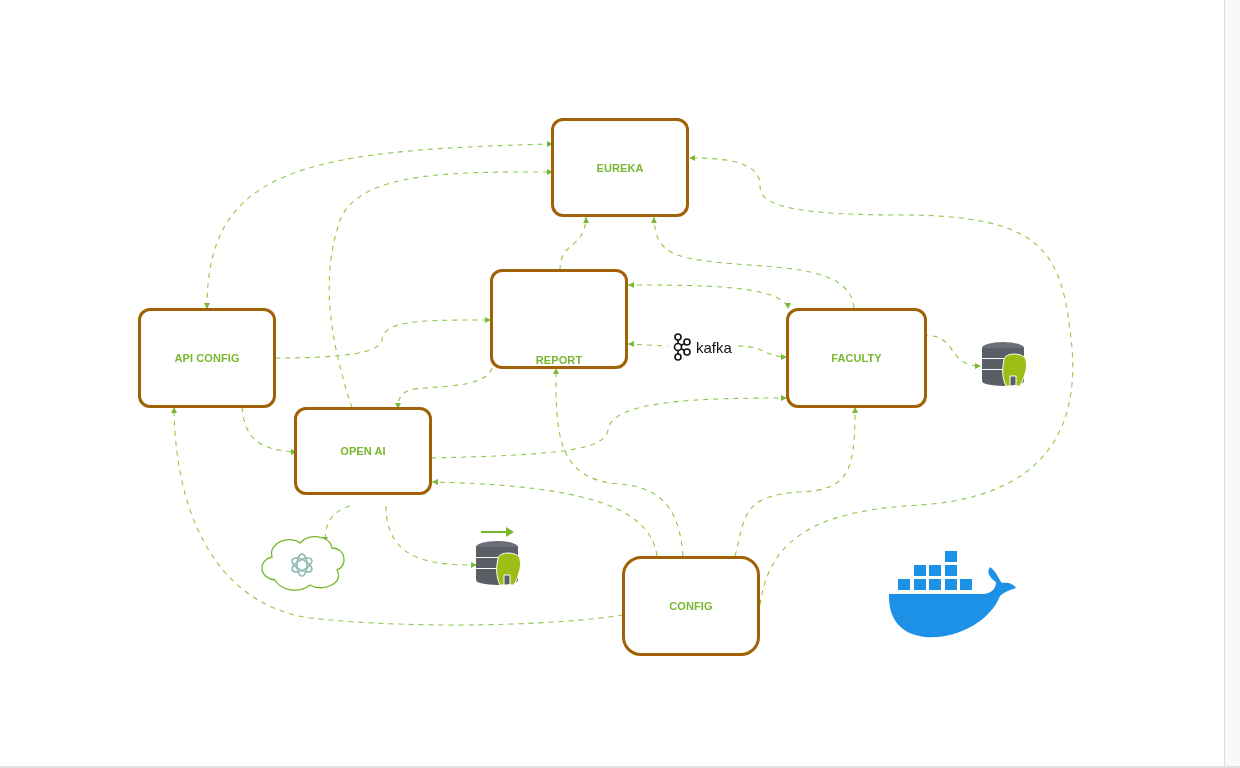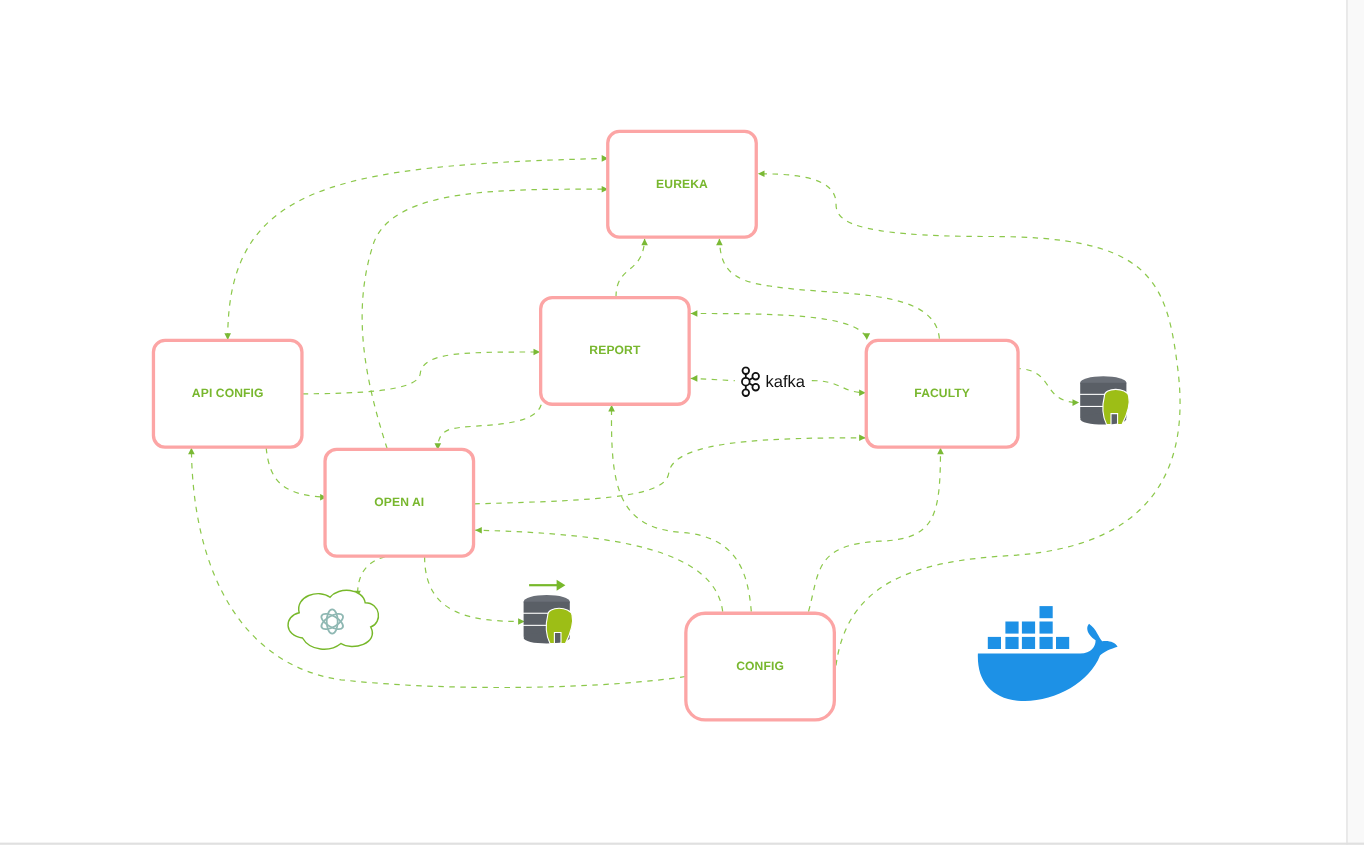--- a/index.html
+++ b/index.html
@@ -1,21 +1,21 @@
 <!DOCTYPE html>
 <html><head>
   <meta charset="utf-8">
   <style>
     html, body { margin:0; padding:0; }
     body { width:1240px; height:768px; background:#ffffff; position:relative; overflow:hidden; font-family:"Liberation Sans", sans-serif; }
     #canvas { position:absolute; left:0; top:0; width:1224px; height:766px; background:#ffffff; }
     #right-panel { position:absolute; left:1224px; top:0; width:16px; height:768px; background:#f9f9f9; border-left:1px solid #dcdcdc; box-sizing:border-box; }
     #bottom-line { position:absolute; left:0; top:766px; width:1240px; height:2px; background:#e0e0e0; }
     svg#diagram { position:absolute; left:0; top:0; width:1224px; height:766px; }
-    .node { position:absolute; box-sizing:border-box; border:3px solid #fca5a5; border-radius:12px; background:#fff; display:flex; align-items:center; justify-content:center; }
+    .node { position:absolute; box-sizing:border-box; border:3px solid #a16207; border-radius:12px; background:#fff; display:flex; align-items:center; justify-content:center; }
     .node span { color:#78b72e; font-size:11px; font-weight:bold; letter-spacing:0.1px; }
     .edge { fill:none; stroke:#8cc84b; stroke-width:1.1; stroke-dasharray:5 5; }
     .arrow { fill:#7ab935; }
     .kafka { position:absolute; left:672px; top:333px; display:flex; align-items:center; gap:4px; }
     .kafka span { font-size:15px; color:#111; font-weight:normal; }
   </style>
 </head>
 <body>
 
 <div id="canvas">
@@ -123,30 +123,30 @@
       <rect x="929" y="579" width="12" height="11"></rect>
       <rect x="945" y="579" width="12" height="11"></rect>
       <rect x="960" y="579" width="12" height="11"></rect>
       <path d="M889,594 L982,594 C992,594 996,588 996,582 C990,578 986,572 990,567 C997,572 999,580 1002,583 C1008,582 1014,584 1016,588 C1010,590 1004,592 1000,596 C990,622 955,640 925,637 C900,634 888,618 889,594 Z"></path>
     </g>
   </svg>
 
   <div class="node" style="left:551px;top:118px;width:138px;height:99px;">
     <span>EUREKA</span>
   </div>
-  <div class="node" style="left:490px;top:269px;width:138px;height:100px;">
+  <div class="node" style="left:490px;top:269px;width:138px;height:100px;align-items:flex-end;">
     <span>REPORT</span>
   </div>
   <div class="node" style="left:138px;top:308px;width:138px;height:100px;">
     <span>API CONFIG</span>
   </div>
   <div class="node" style="left:786px;top:308px;width:141px;height:100px;">
     <span>FACULTY</span>
   </div>
-  <div class="node" style="left:294px;top:407px;width:138px;height:100px;">
+  <div class="node" style="left:294px;top:407px;width:138px;height:88px;">
     <span>OPEN AI</span>
   </div>
   <div class="node" style="left:622px;top:556px;width:138px;height:100px;border-radius:19px;">
     <span>CONFIG</span>
   </div>
 
   <div class="kafka">
     <svg width="20" height="28" viewBox="0 0 20 28">
       <g fill="none" stroke="#111" stroke-width="1.6">
         <circle cx="6" cy="4" r="3"></circle>

